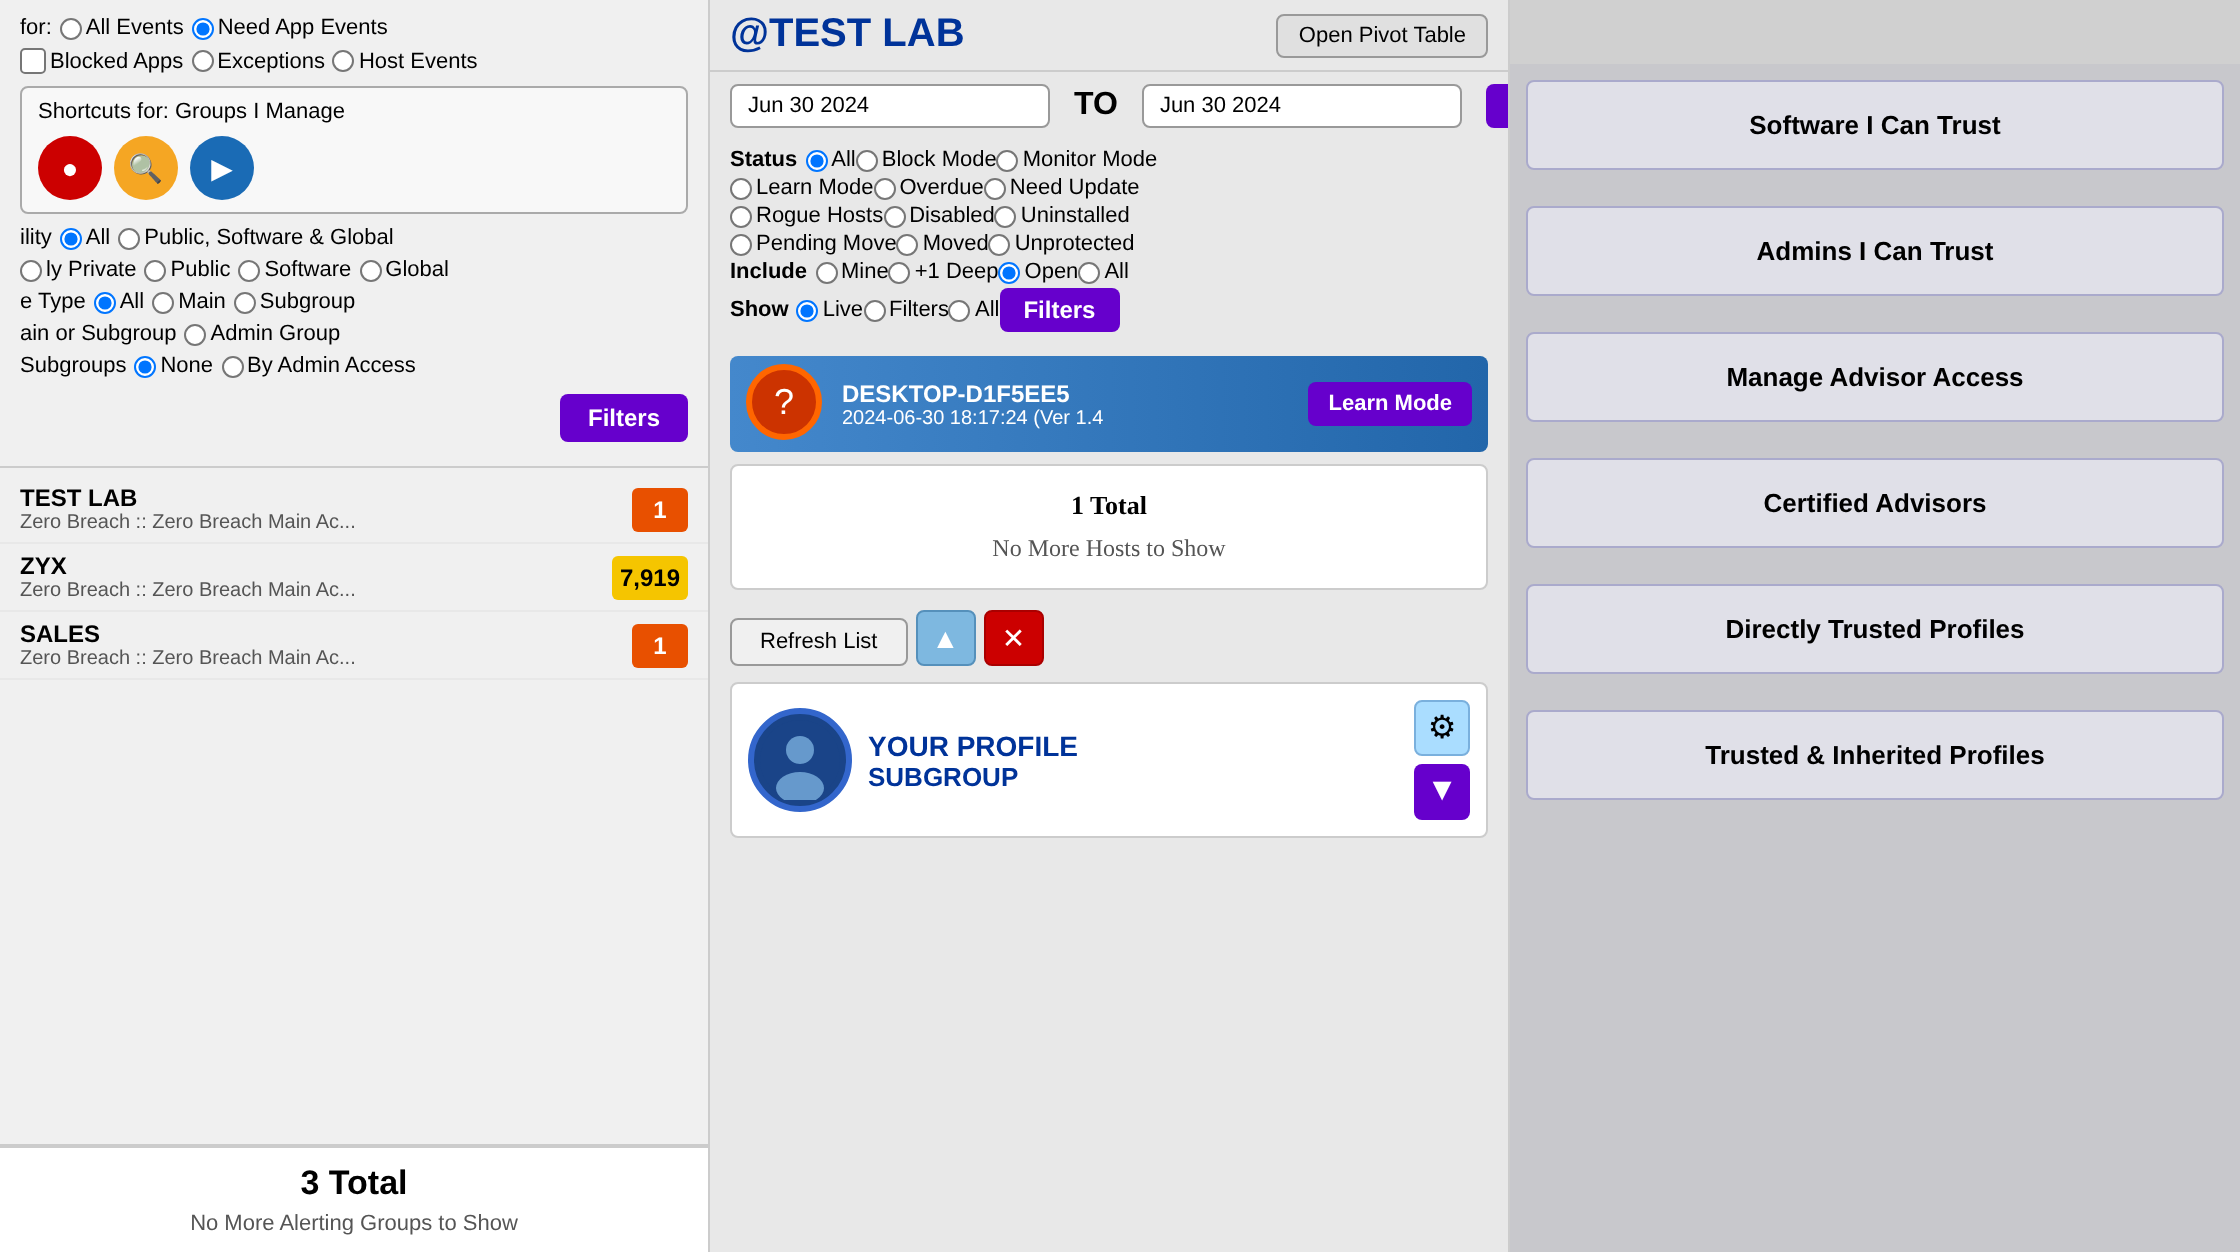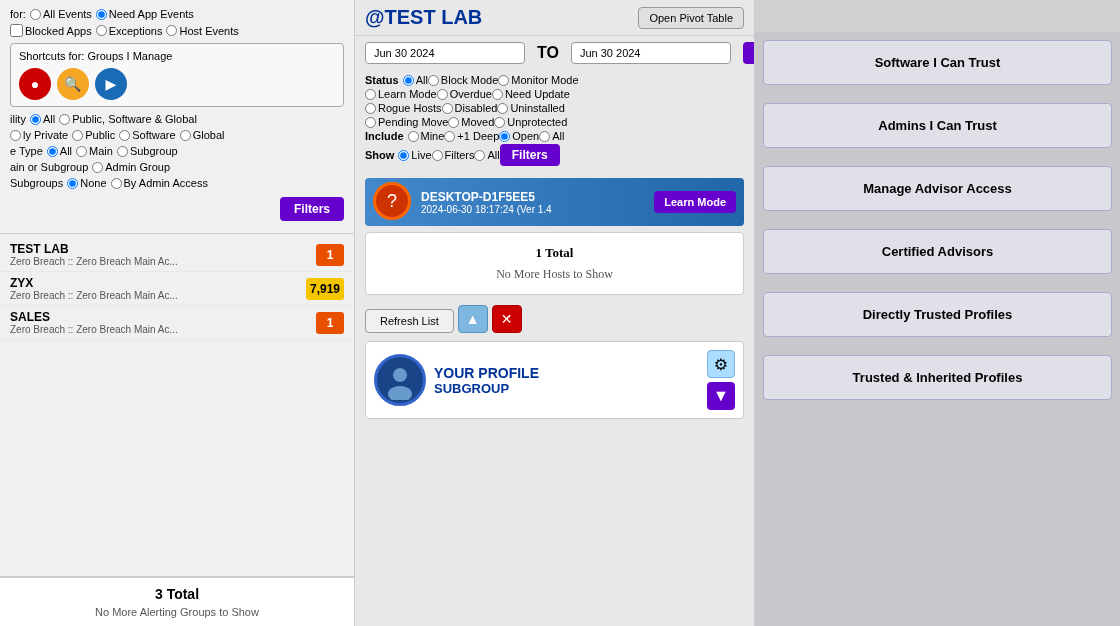--- a/index.html
+++ b/index.html
@@ -130,21 +130,21 @@
 
     .summary-box {
       background: white;
       border-top: 2px solid #ccc;
       padding: 8px 12px;
       text-align: center;
     }
 
     .summary-total {
       font-weight: bold;
-      font-size: 14px;
+      font-size: 17px;
       margin-bottom: 4px;
       text-align: center;
     }
 
     .summary-msg {
       font-size: 11px;
       color: #555;
     }
 
     

